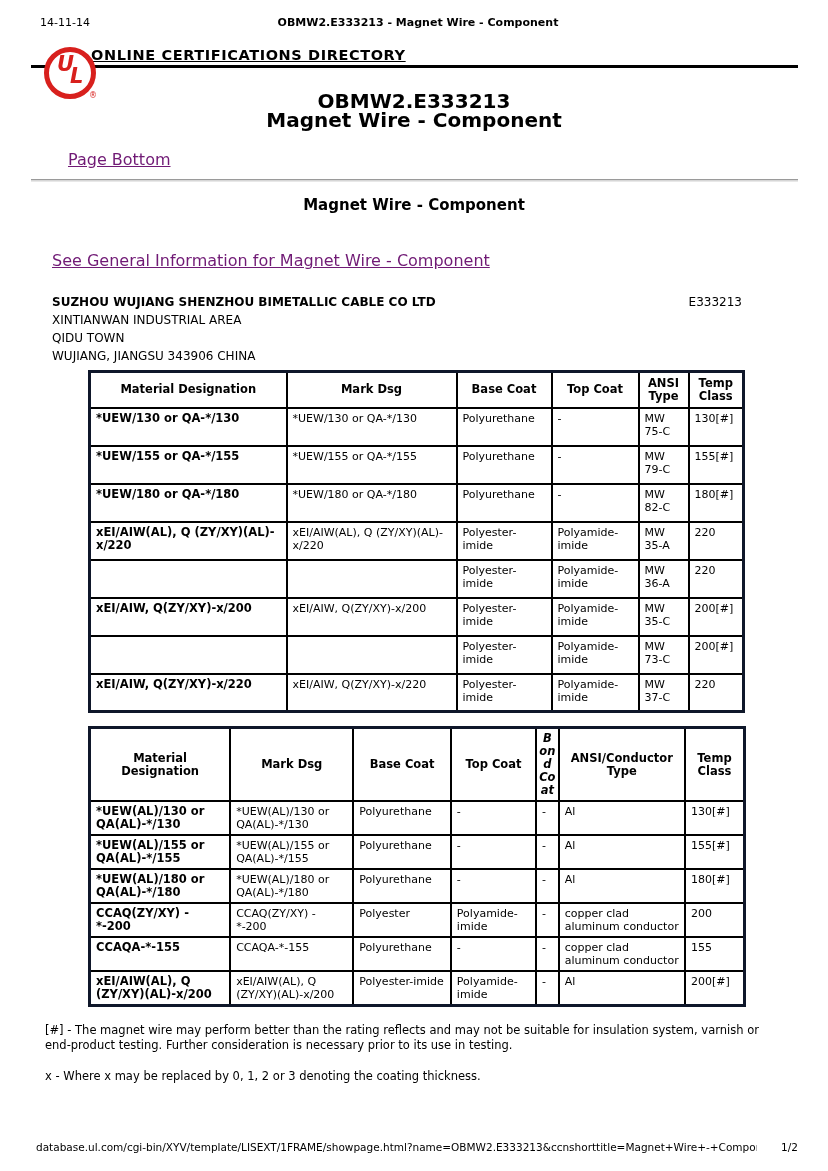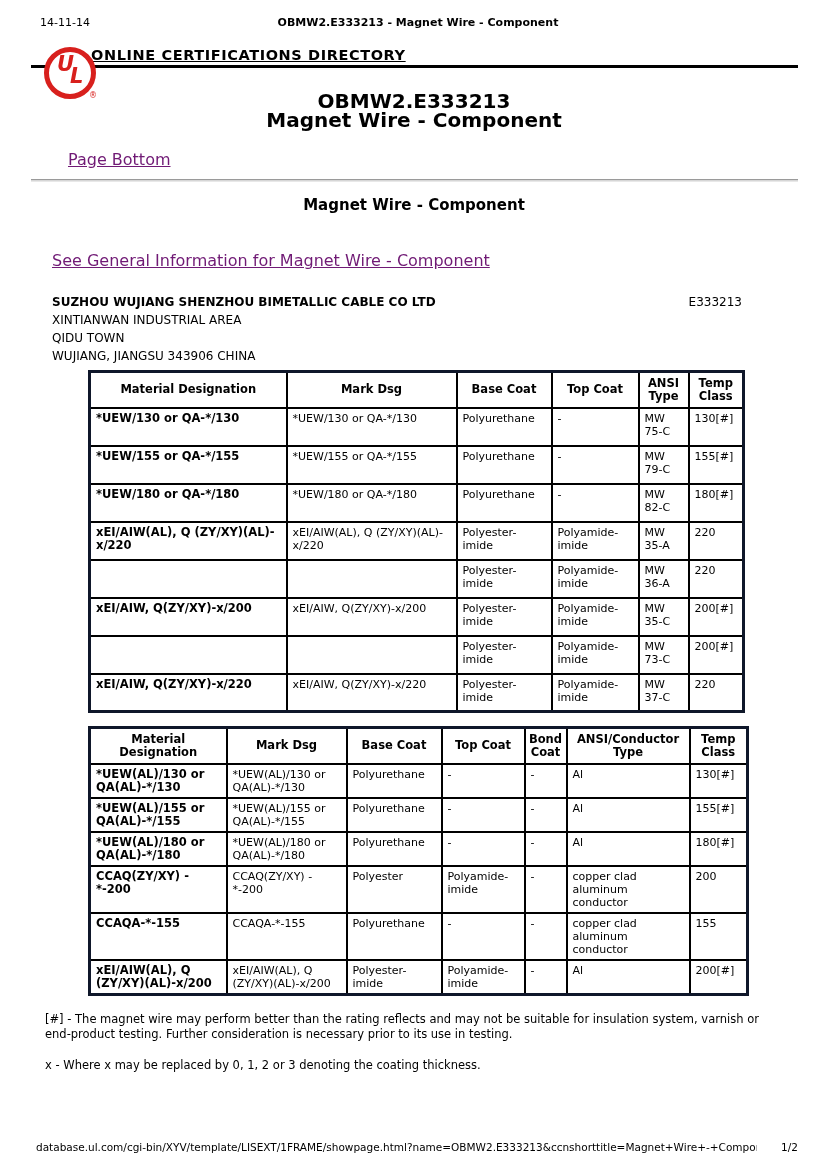--- a/index.html
+++ b/index.html
@@ -69,21 +69,21 @@
            vertical-align: top; overflow: hidden; word-wrap: break-word; }
   th { font-weight: bold; font-size: 11.5px; text-align: center; vertical-align: middle; height: 36px; padding: 3px 2px; }
   #table1 td { height: 38px; }
   #table2 td { height: 22px; }
   td.mat { font-weight: bold; font-size: 11.5px; }
   #table1 th:nth-child(1) { width: 197px; } #table1 th:nth-child(2) { width: 170px; }
   #table1 th:nth-child(3) { width: 95px; }  #table1 th:nth-child(4) { width: 87px; }
   #table1 th:nth-child(5) { width: 50px; }  #table1 th:nth-child(6) { width: 55px; }
   #table2 th:nth-child(1) { width: 137px; } #table2 th:nth-child(2) { width: 120px; }
   #table2 th:nth-child(3) { width: 95px; }  #table2 th:nth-child(4) { width: 83px; }
-  #table2 th:nth-child(5) { width: 42px; }  #table2 th:nth-child(6) { width: 123px; }
+  #table2 th:nth-child(5) { width: 22px; font-style: italic; }  #table2 th:nth-child(6) { width: 123px; }
   #table2 th:nth-child(7) { width: 58px; }
 
   
   .footnotes { margin: 16px 60px 0 45px; font-size: 11.5px; line-height: 15px; }
   .footnotes p { margin: 0 0 16px 0; }
 
   
   .page-footer { position: absolute; left: 36px; right: 30px; bottom: 18px;
                  display: flex; justify-content: space-between; font-size: 10.5px; }
   .footer-url { white-space: nowrap; overflow: hidden; }

